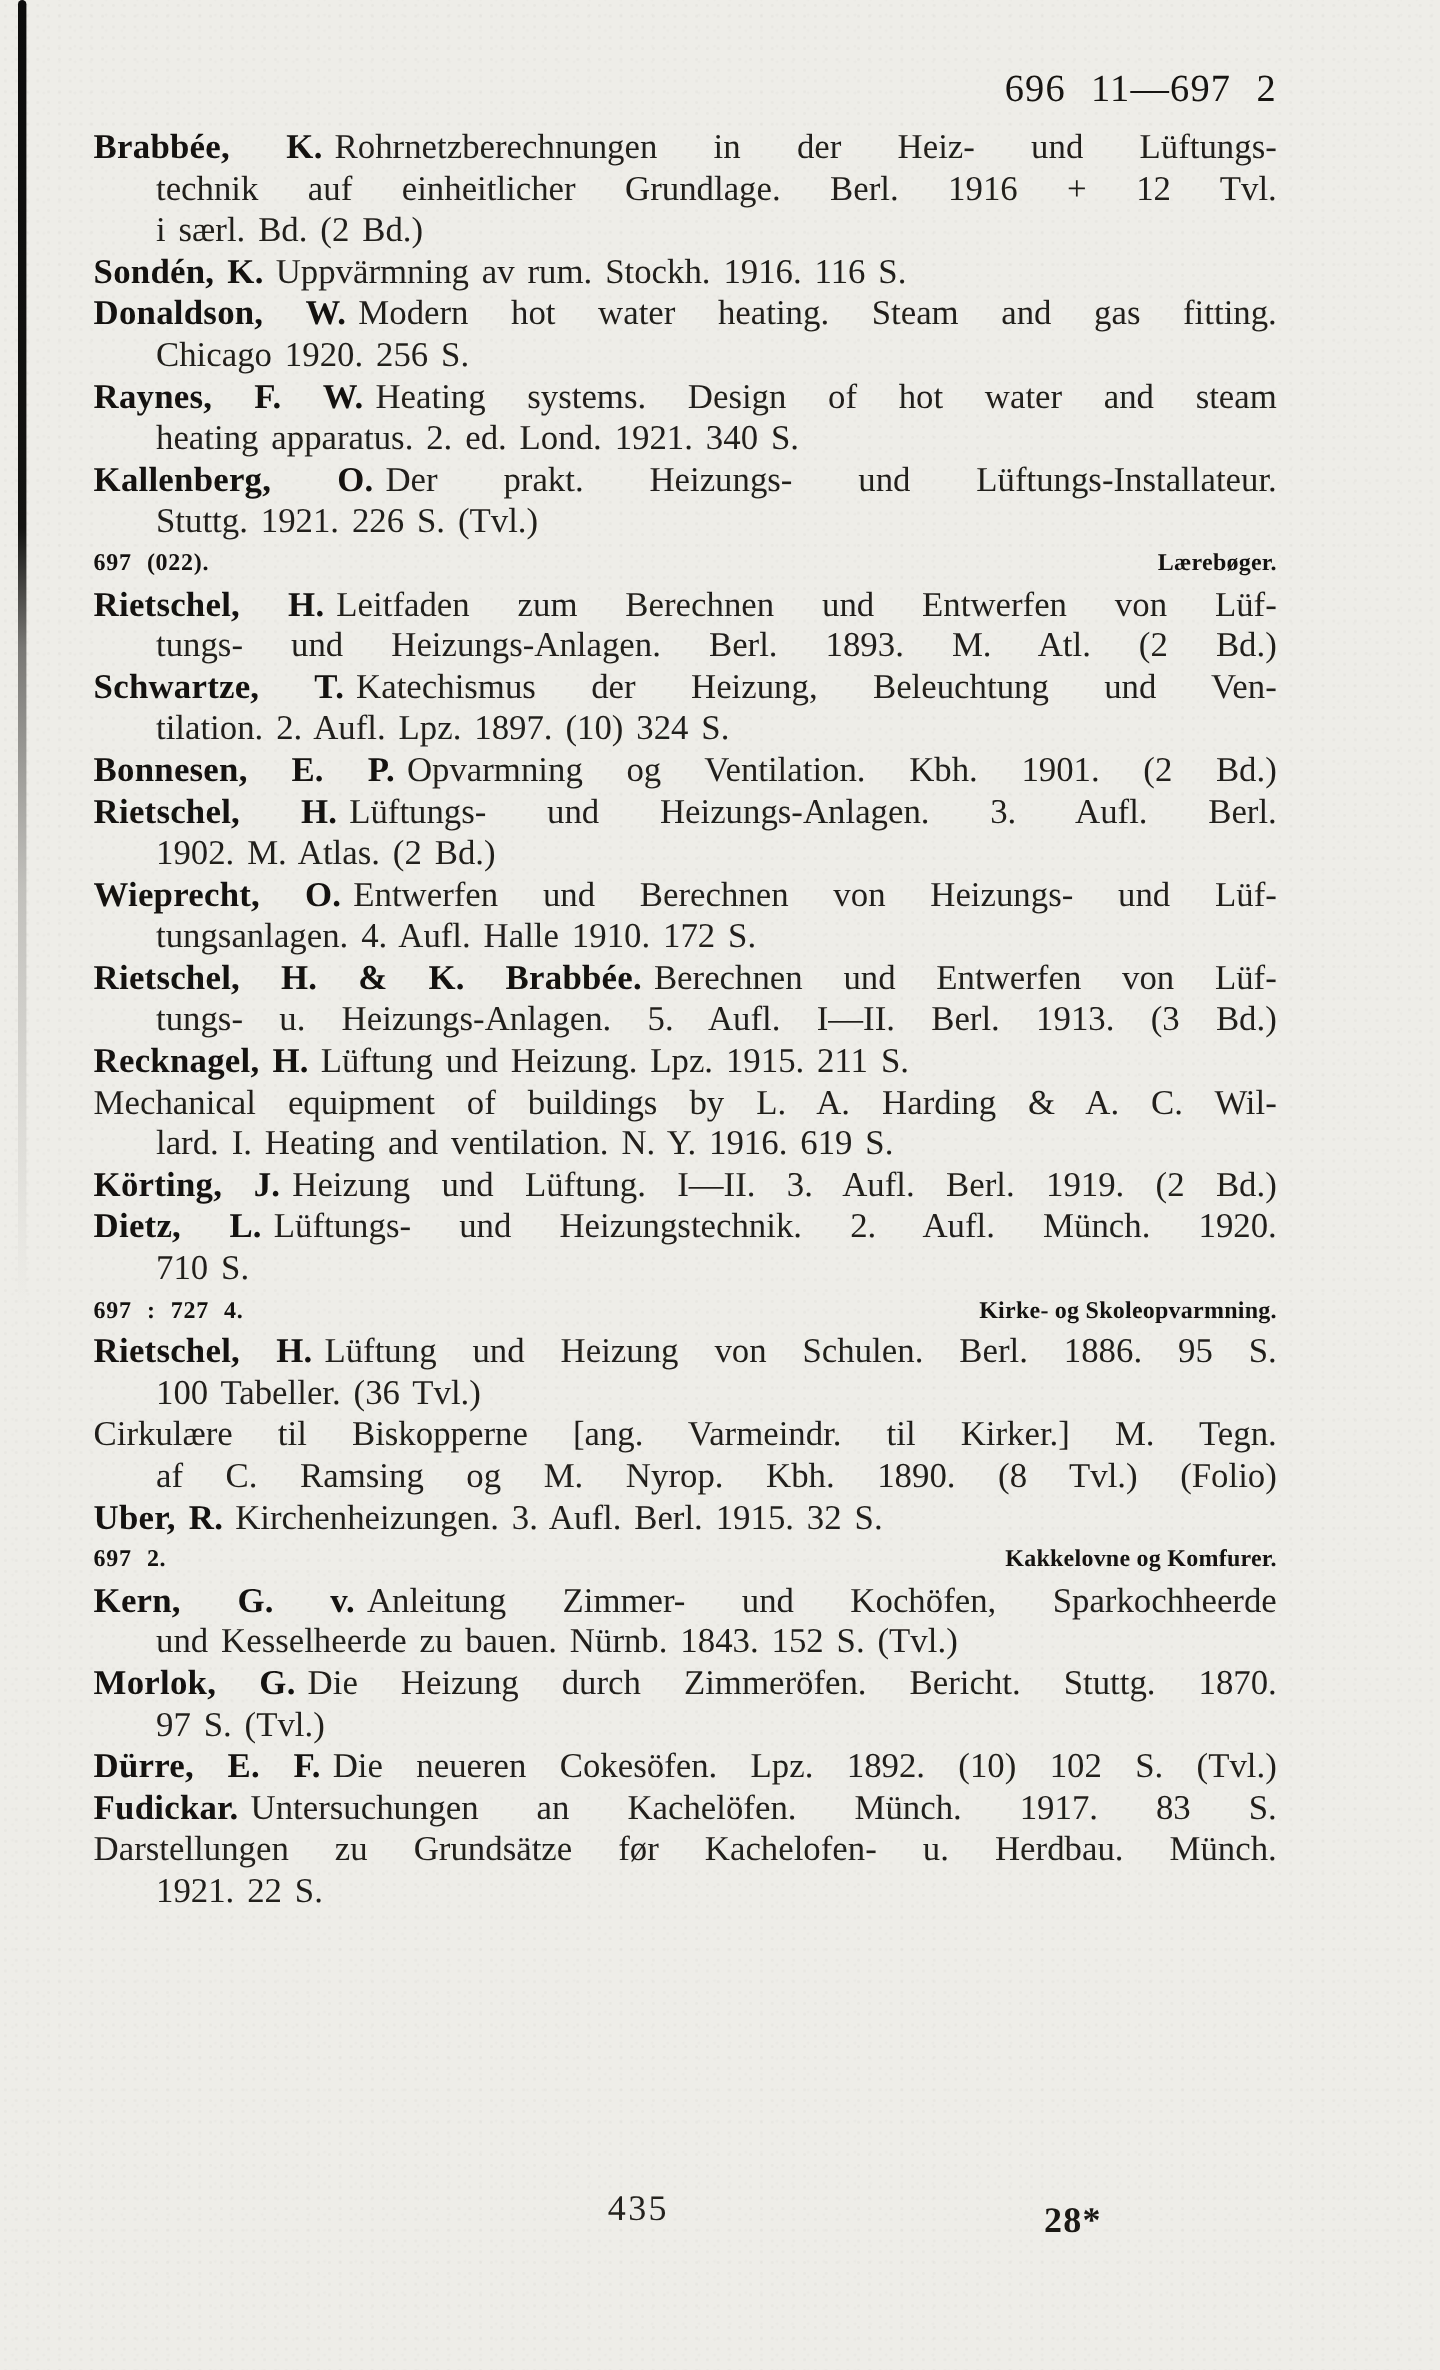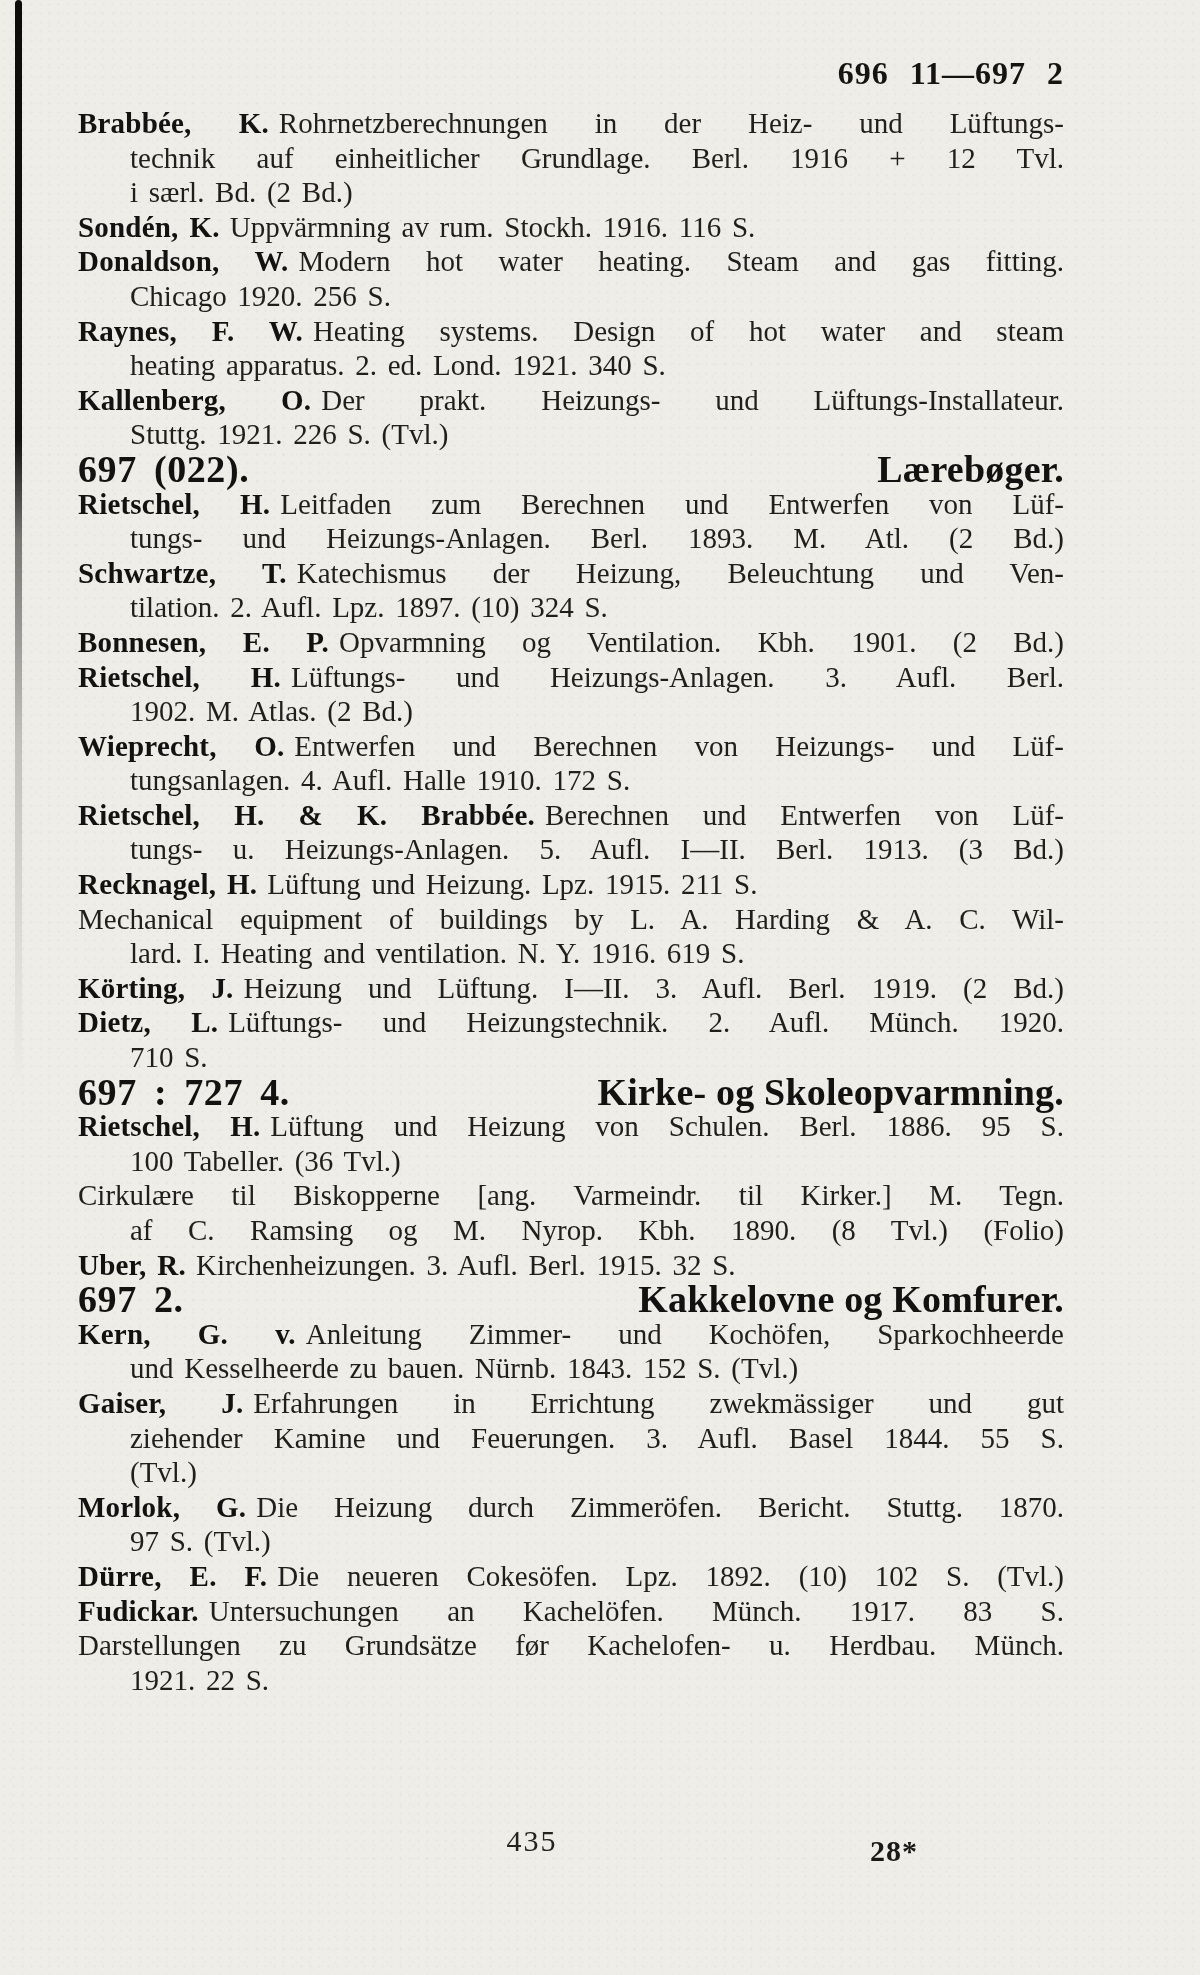--- a/index.html
+++ b/index.html
@@ -19,34 +19,34 @@
   }
   .scan-edge{
     position:absolute;left:15px;top:0;width:7px;height:1090px;
     background:linear-gradient(to bottom,
       #0c0c0c 0px,#141412 440px,rgba(25,24,22,0.55) 540px,
       rgba(35,33,30,0.22) 740px,rgba(35,33,30,0.08) 950px,transparent 1090px);
     border-radius:4px;
   }
   .column{position:absolute;left:78px;right:136px;top:54px;}
   .page-header{
-    text-align:right;font-weight:bold;font-size:32px;line-height:38px;
+    text-align:right;font-weight:normal;font-size:32px;line-height:38px;
     word-spacing:12px;letter-spacing:1px;margin-bottom:14px;color:#161411;
   }
   .line{
     font-size:29px;line-height:34.6px;
     text-align:justify;word-spacing:0.12em;
   }
   .line.j{text-align-last:justify;}
   .line.cont{margin-left:52px;}
   .author{font-weight:bold;margin-right:10px;color:#141210;letter-spacing:0.2px;}
   .author:empty{margin-right:0;}
   .heading-row{
     display:flex;justify-content:space-between;align-items:center;
-    font-weight:bold;font-size:38px;line-height:34.6px;color:#141210;
+    font-weight:bold;font-size:20px;line-height:34.6px;color:#141210;
   }
   .classmark{word-spacing:7px;letter-spacing:0.6px;}
   .heading-title{letter-spacing:0.2px;}
   .page-number{
     position:absolute;left:452px;top:1812px;width:160px;text-align:center;
     font-size:30px;letter-spacing:2px;color:#24221e;margin-top:12px;
   }
   .signature-mark{
     position:absolute;left:870px;top:1834px;
     font-size:30px;font-weight:bold;letter-spacing:1px;color:#1b1915;
@@ -164,25 +164,20 @@
       <div class="heading-row">
         <b class="classmark">697 2.</b>
         <b class="heading-title">Kakkelovne og Komfurer.</b>
       </div>
 
       <div class="entry">
         <div class="line j"><b class="author">Kern, G. v.</b><span>Anleitung Zimmer- und Kochöfen, Sparkochheerde</span></div>
         <div class="line cont">und Kesselheerde zu bauen. Nürnb. 1843. 152 S. (Tvl.)</div>
       </div>
 
-      <div class="entry">
-        <div class="line j"><b class="author">Gaiser, J.</b><span>Erfahrungen in Errichtung zwekmässiger und gut</span></div>
-        <div class="line cont j">ziehender Kamine und Feuerungen. 3. Aufl. Basel 1844. 55 S.</div>
-        <div class="line cont">(Tvl.)</div>
-      </div>
 
       <div class="entry">
         <div class="line j"><b class="author">Morlok, G.</b><span>Die Heizung durch Zimmeröfen. Bericht. Stuttg. 1870.</span></div>
         <div class="line cont">97 S. (Tvl.)</div>
       </div>
 
       <div class="entry">
         <div class="line j"><b class="author">Dürre, E. F.</b><span>Die neueren Cokesöfen. Lpz. 1892. (10) 102 S. (Tvl.)</span></div>
       </div>
 

